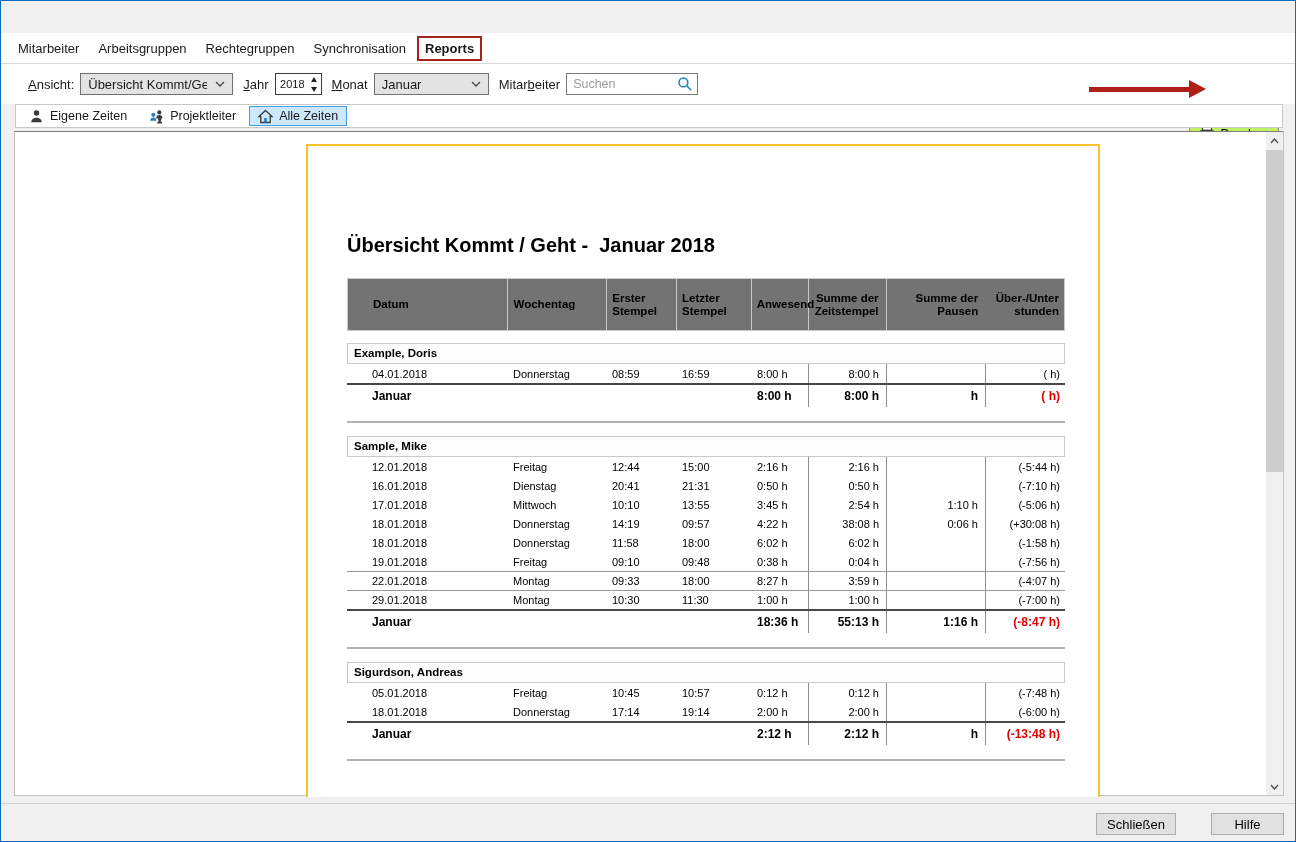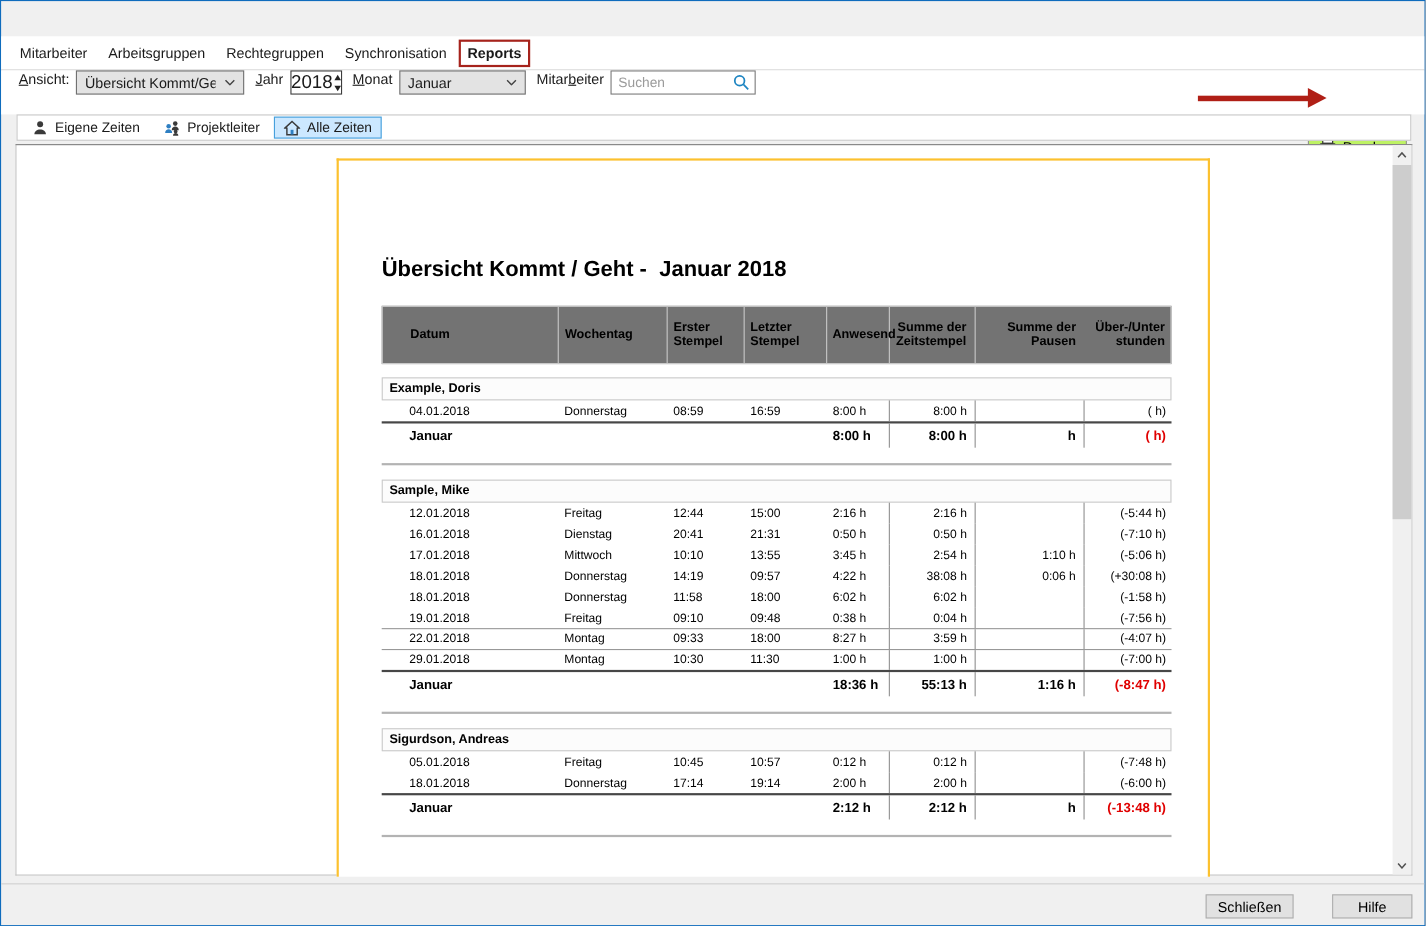--- a/index.html
+++ b/index.html
@@ -14,29 +14,29 @@
   .app-icon{margin-left:20px;width:21px;height:21px;flex:0 0 auto;}
   .title-text{margin-left:15px;color:#fff;font-size:13px;}
   .win-controls{position:absolute;right:0;top:0;height:32px;display:flex;}
   .win-btn{width:46px;height:32px;display:flex;align-items:center;justify-content:center;}
   
   .menubar{position:absolute;left:0;top:32px;width:100%;height:30px;background:#fff;display:flex;align-items:center;padding-left:11px;}
   .menu-item{padding:3px 6px;margin-right:7px;font-size:13px;cursor:default;}
   .menu-item.active{font-weight:bold;outline:2px solid #a6231c;}
   .menu-sep{position:absolute;left:0;top:62px;width:100%;height:1px;background:#dadada;}
   
-  .toolbar{position:absolute;left:0;top:63px;width:100%;height:40px;background:#fff;display:flex;padding-left:16px;font-size:13px;}
+  .toolbar{position:absolute;left:0;top:63px;width:100%;height:40px;background:#fff;display:flex;align-items:center;padding-left:27px;font-size:13px;}
   .tb-label{margin-right:6px;white-space:nowrap;}
   .combo{height:22px;border:1px solid #717171;background:#e3e3e3;display:flex;align-items:center;padding:0 7px;margin-right:10px;}
   .combo .combo-text{flex:1;white-space:nowrap;overflow:hidden;}
   .combo-chevron{margin-left:8px;flex:0 0 auto;display:flex;}
   .combo-w1{width:153px;}
   .combo-w2{width:115px;}
   .spinner{width:47px;height:22px;border:1px solid #3c3c3c;background:#fff;display:flex;margin-right:10px;}
-  .spinner-value{flex:1;text-align:right;line-height:20px;padding-right:2px;font-size:17px;}
+  .spinner-value{flex:1;text-align:right;line-height:20px;padding-right:2px;font-size:11px;}
   .spinner-btns{width:14px;display:flex;flex-direction:column;}
   .spin-btn{flex:1;display:flex;align-items:center;justify-content:center;}
   .tri-up{width:0;height:0;border-left:3.5px solid transparent;border-right:3.5px solid transparent;border-bottom:5px solid #222;}
   .tri-down{width:0;height:0;border-left:3.5px solid transparent;border-right:3.5px solid transparent;border-top:5px solid #222;}
   .searchbox{width:132px;height:22px;border:1px solid #7a7a7a;background:#fff;display:flex;align-items:center;padding:0 4px;}
   .searchbox input{flex:1;border:0;outline:0;min-width:0;font-size:12.5px;font-family:inherit;color:#333;}
   .searchbox input::placeholder{color:#9b9b9b;}
   .print-btn{position:absolute;right:16px;top:9px;height:25px;padding:0 9px;background:#bef264;border:1px solid #929292;display:flex;align-items:center;gap:6px;font-size:13px;margin-top:48px;}
   
   .arrow-line{position:absolute;left:1088px;top:86px;width:101px;height:5px;background:#b01f16;z-index:5;}

